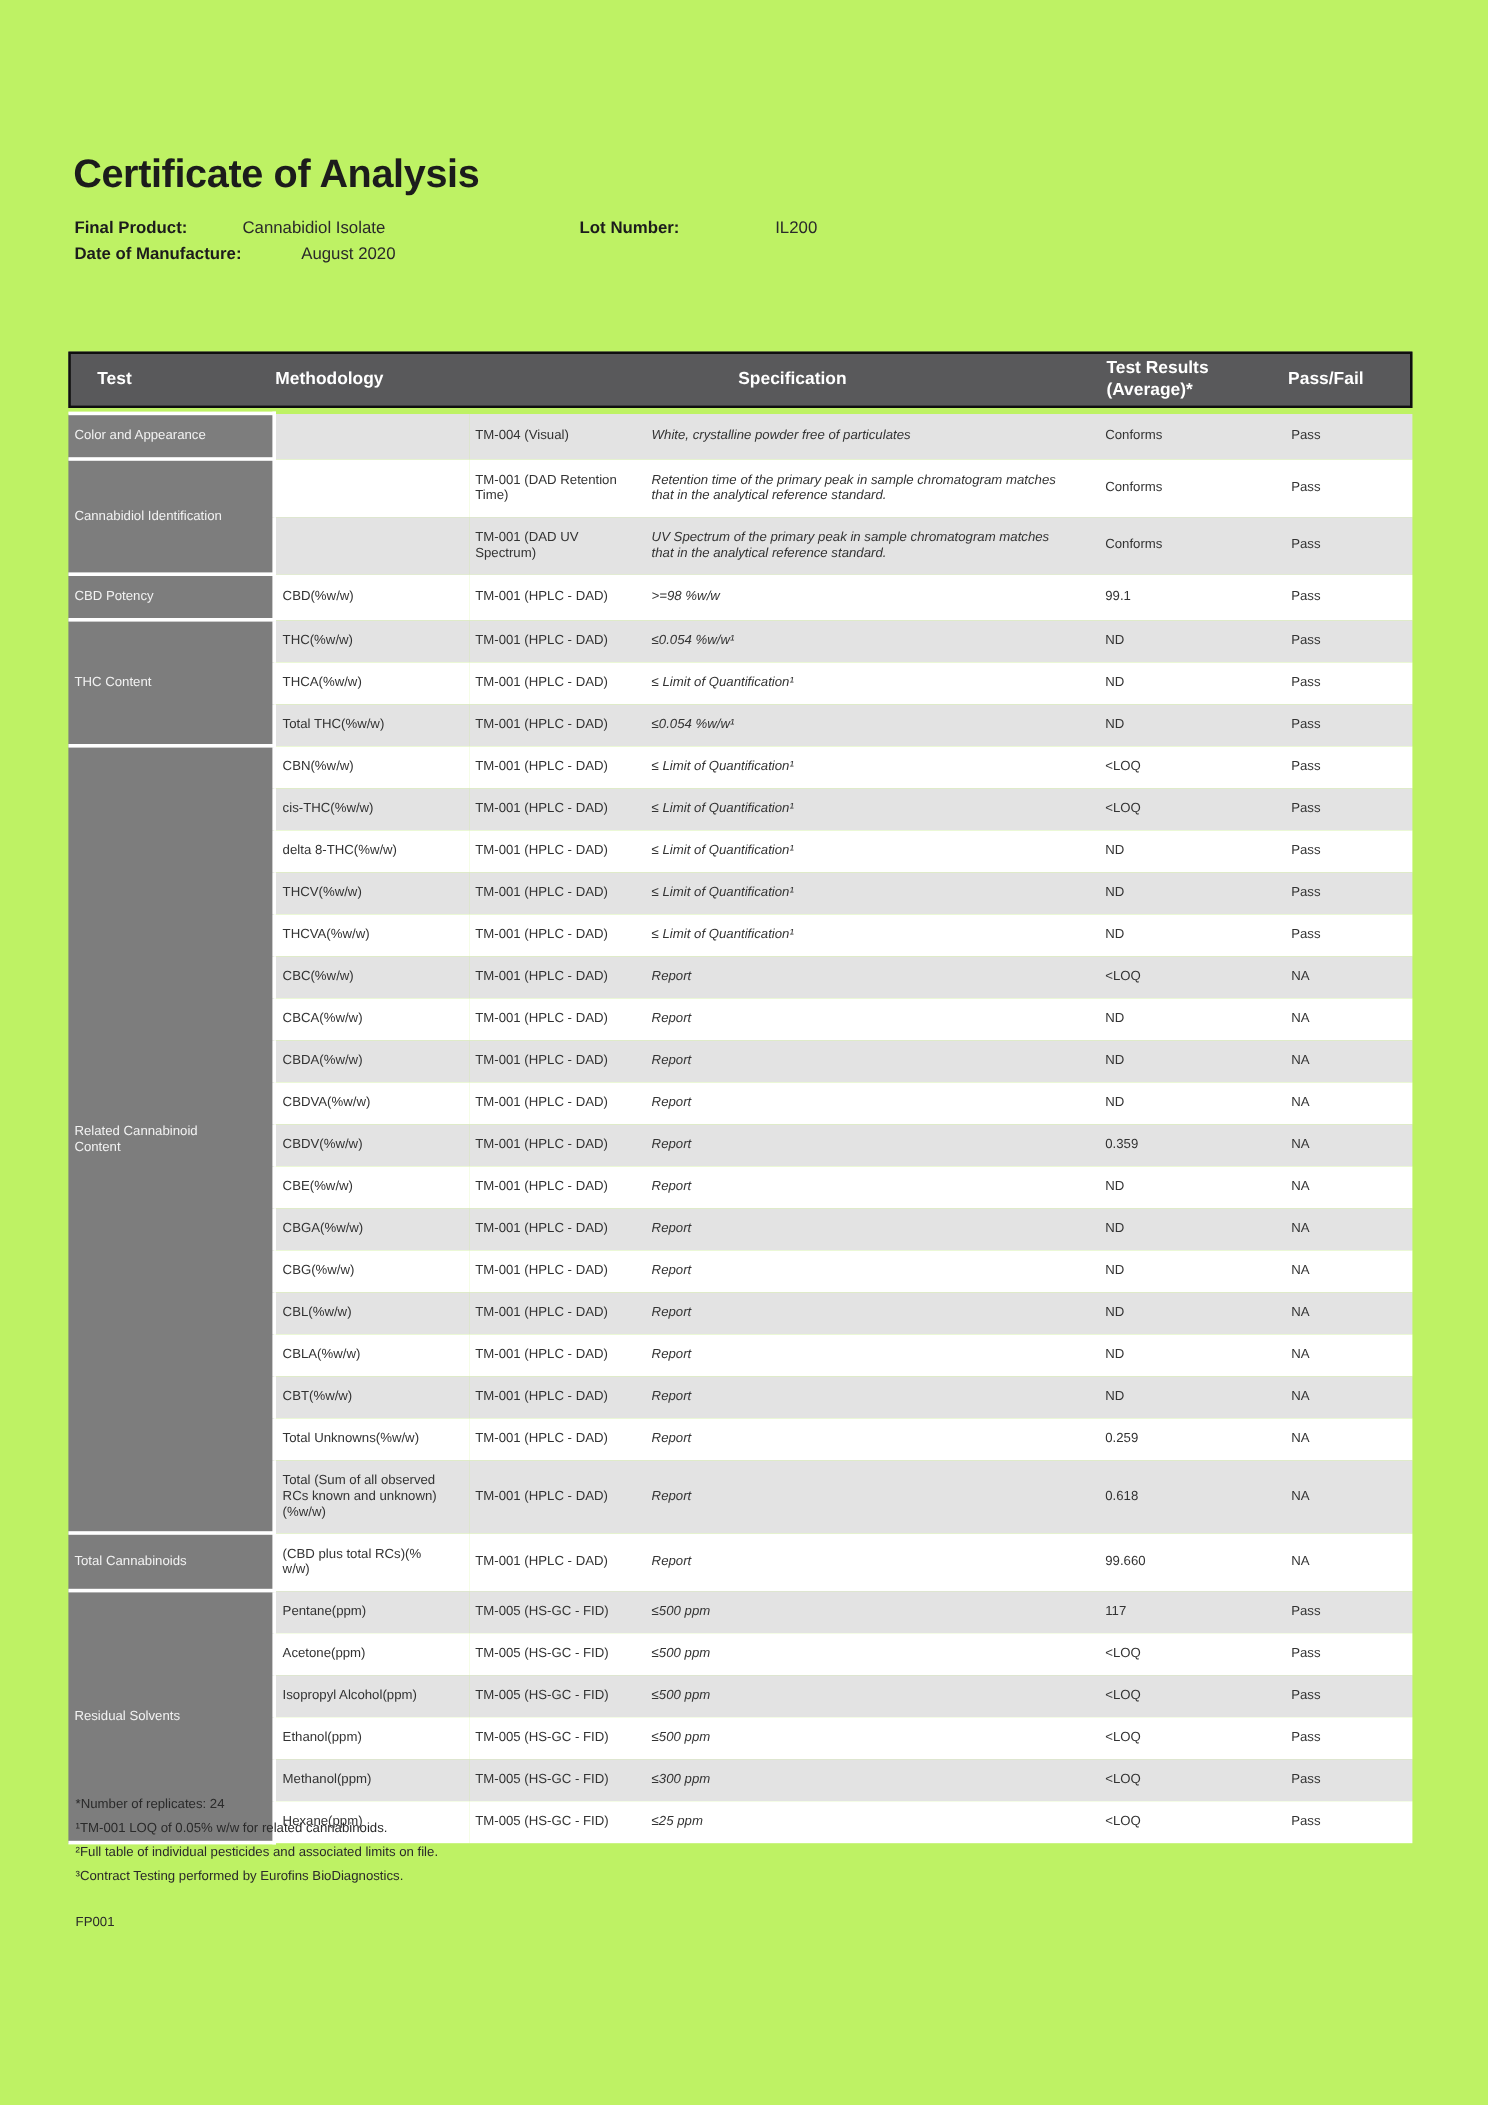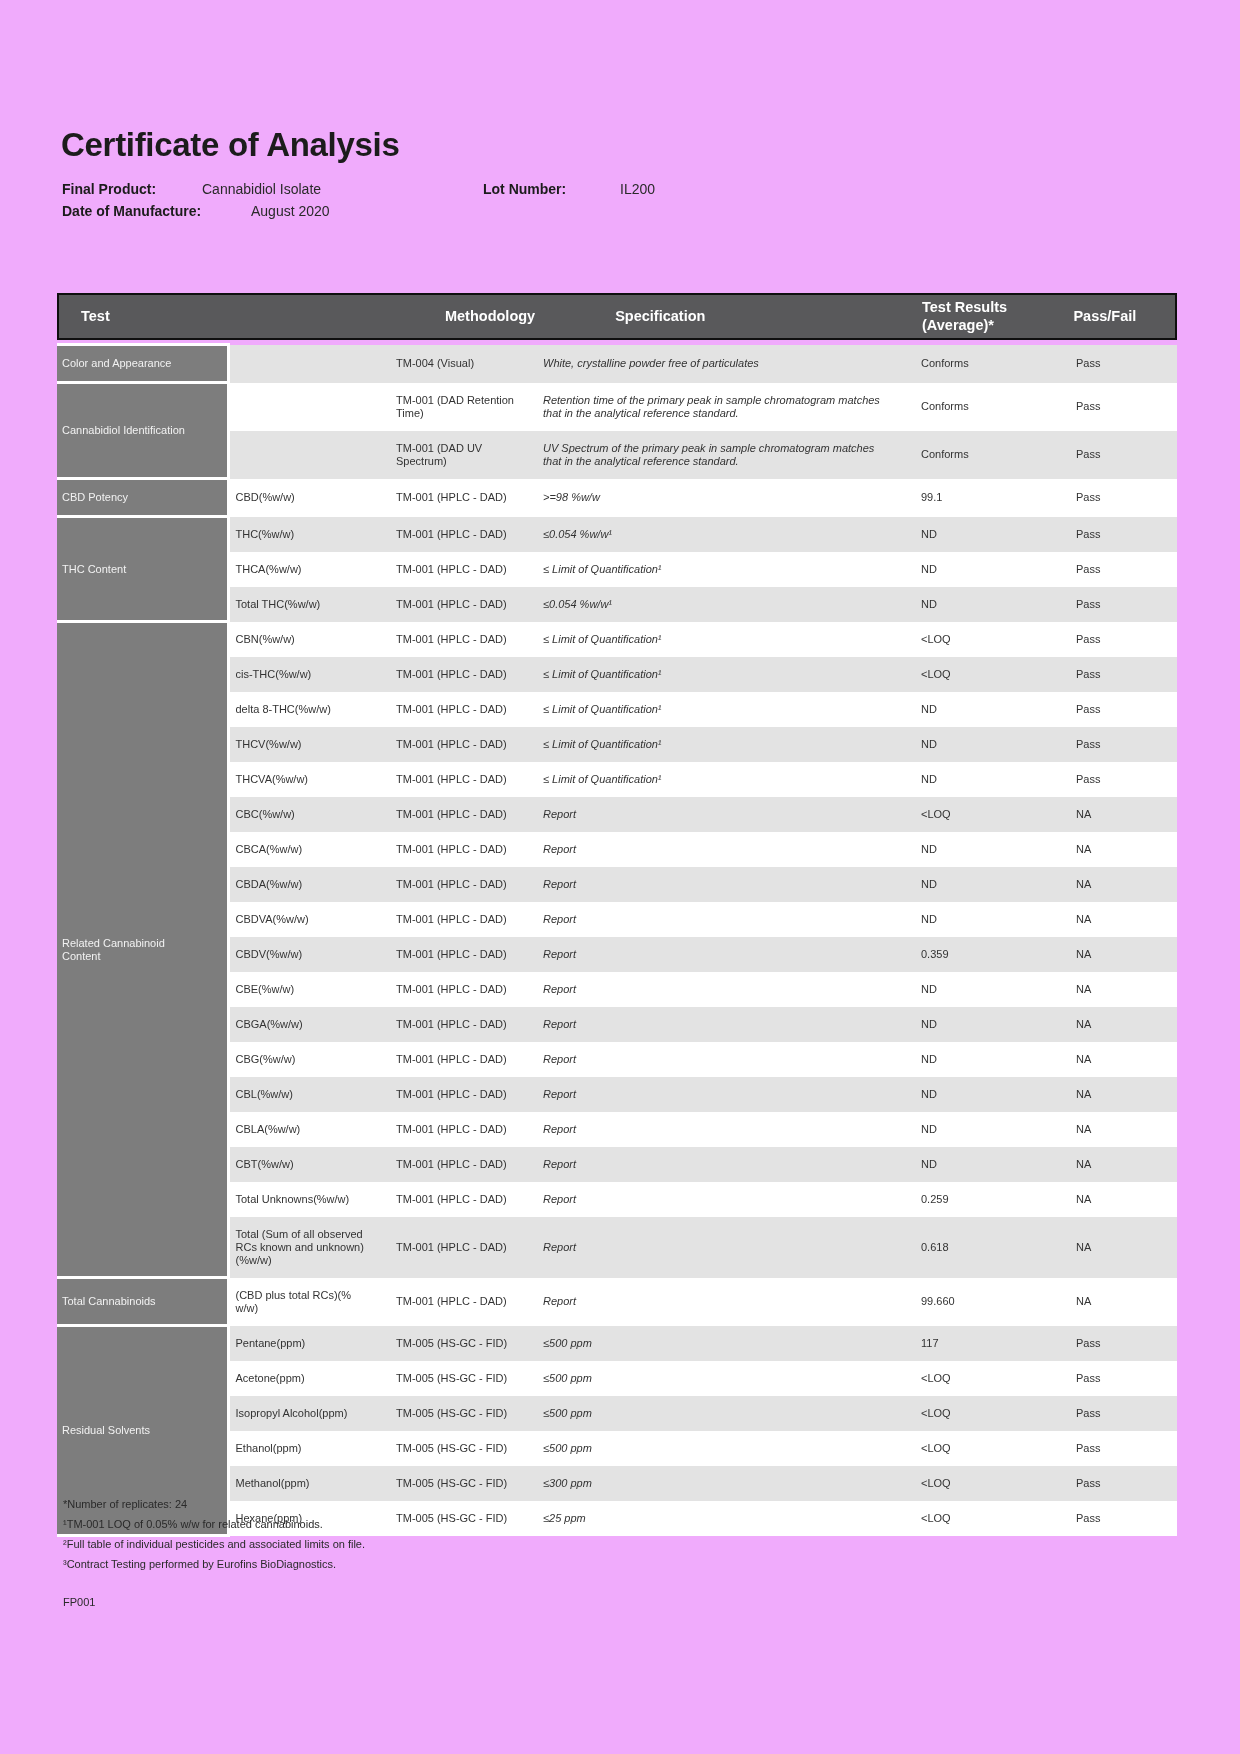--- a/index.html
+++ b/index.html
@@ -1,20 +1,20 @@
 <!DOCTYPE html>
 <html style="--header-bg: #59595b; --header-border: #0f0f0f; --header-text: #ffffff; --group-bg: #7d7d7d; --group-text: #f2f2f2; --row-stripe: #e3e3e3; --row-plain: #ffffff; --body-text: #333333;"><head>
 <meta charset="utf-8">
 <style>
   html, body { margin: 0; padding: 0; background: #ffffff; }
   .page {
     position: relative;
     width: 1240px;
     height: 1754px;
-    background: #f0abfc;
+    background: #bef264;
     font-family: "Liberation Sans", sans-serif;
     color: var(--body-text, #333);
     overflow: hidden;
   }
   .title {
     position: absolute;
     left: 61px;
     top: 126px;
     margin: 0;
     font-size: 33px;
@@ -22,21 +22,21 @@
     letter-spacing: -0.3px;
     color: #1c1c1c;
   }
   .meta { position: absolute; left: 62px; top: 181px; width: 900px; font-size: 14px; }
   .meta-line { position: relative; height: 22px; }
   .meta .lbl { font-weight: 700; color: #1c1c1c; position: absolute; top: 0; }
   .meta .val { position: absolute; top: 0; color: #2a2a2a; }
   .pos-product-lbl { left: 0; }
   .pos-product-val { left: 140px; }
   .pos-lot-lbl { left: 421px; }
-  .pos-lot-val { left: 558px; text-align: center; }
+  .pos-lot-val { left: 584px; text-align: center; }
   .pos-date-lbl { left: 0; }
   .pos-date-val { left: 189px; text-align: center; }
 
   
   .thead {
     position: absolute;
     left: 57px;
     top: 293px;
     width: 1120px;
     height: 47px;
@@ -45,21 +45,21 @@
     border: 2px solid var(--header-border, #0f0f0f);
     display: flex;
     align-items: center;
     color: var(--header-text, #fff);
     font-size: 14.5px;
     font-weight: 700;
     line-height: 1.2;
   }
   .th { box-sizing: border-box; }
   .th-test   { width: 171px; padding-left: 22px; }
-  .th-method { width: 307px; text-align: right; }
+  .th-method { width: 307px; text-align: left; }
   .th-spec   { width: 380px; padding-left: 80px; }
   .th-result { width: 155px; padding-left: 8px; }
   .th-pass   { width: 107px; padding-left: 5px; }
 
   
   table.results {
     position: absolute;
     left: 57px;
     top: 343px;
     width: 1120px;

